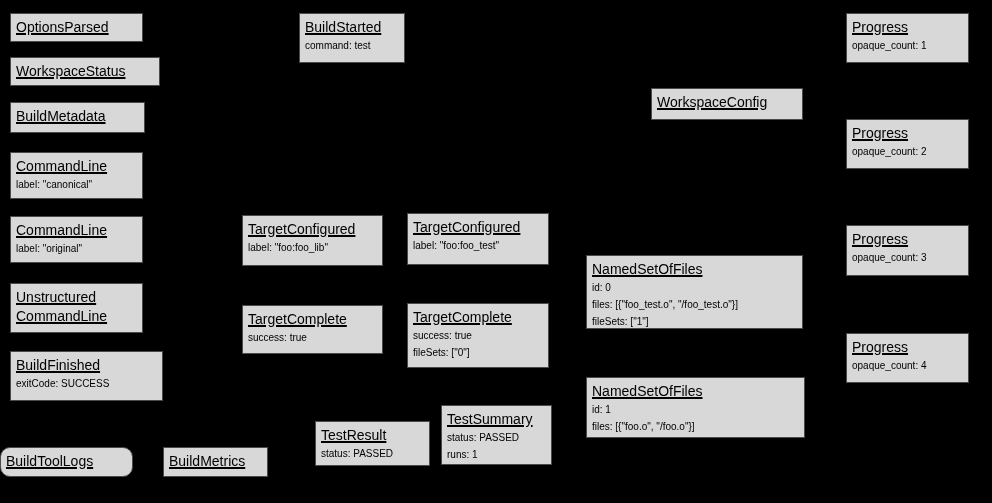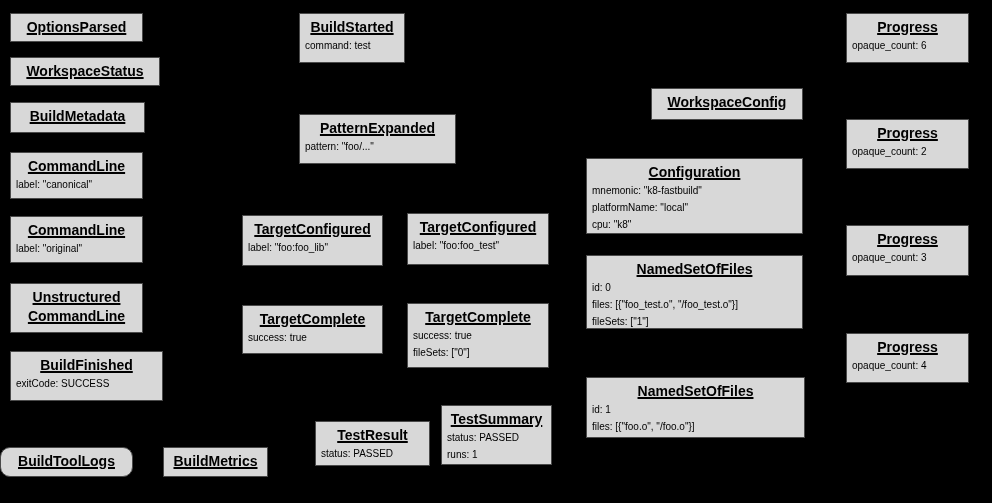--- a/index.html
+++ b/index.html
@@ -14,27 +14,26 @@
     position:absolute;
     background:var(--box_fill,#d8d8d8);
     border:1px solid var(--box_border,#4a4a4a);
     box-sizing:border-box;
     padding:4px 5px 3px 5px;
     color:var(--text,#000);
     overflow:hidden;
   }
   .title{
     font-size:14px;
-    font-weight:bold;
+    font-weight:normal;
     line-height:19px;
     text-decoration:underline;
     text-decoration-thickness:1.5px;
     white-space:pre-line;
     color:var(--text,#000);
-    text-align:center;
   }
   .line{
     font-size:10px;
     line-height:17px;
     white-space:pre;
     color:var(--text,#000);
   }
   
   #bx-optionsParsed{left:10px;top:13px;width:133px;height:29px;}
   #bx-workspaceStatus{left:10px;top:57px;width:150px;height:29px;}
@@ -105,24 +104,20 @@
 
   <div class="box" id="bx-buildMetrics">
     <div class="title">BuildMetrics</div>
   </div>
 
   <div class="box" id="bx-buildStarted">
     <div class="title">BuildStarted</div>
     <div class="line">command: test</div>
   </div>
 
-  <div class="box" id="bx-patternExpanded">
-    <div class="title">PatternExpanded</div>
-    <div class="line">pattern: "foo/..."</div>
-  </div>
 
   <div class="box" id="bx-targetConfiguredLib">
     <div class="title">TargetConfigured</div>
     <div class="line">label: "foo:foo_lib"</div>
   </div>
 
   <div class="box" id="bx-targetConfiguredTest">
     <div class="title">TargetConfigured</div>
     <div class="line">label: "foo:foo_test"</div>
   </div>
@@ -146,43 +141,37 @@
   <div class="box" id="bx-testSummary">
     <div class="title">TestSummary</div>
     <div class="line">status: PASSED</div>
     <div class="line">runs: 1</div>
   </div>
 
   <div class="box" id="bx-workspaceConfig">
     <div class="title">WorkspaceConfig</div>
   </div>
 
-  <div class="box" id="bx-configuration">
-    <div class="title">Configuration</div>
-    <div class="line">mnemonic: "k8-fastbuild"</div>
-    <div class="line">platformName: "local"</div>
-    <div class="line">cpu: "k8"</div>
-  </div>
 
   <div class="box" id="bx-namedSetOfFiles0">
     <div class="title">NamedSetOfFiles</div>
     <div class="line">id: 0</div>
     <div class="line">files: [{"foo_test.o", "/foo_test.o"}]</div>
     <div class="line">fileSets: ["1"]</div>
   </div>
 
   <div class="box" id="bx-namedSetOfFiles1">
     <div class="title">NamedSetOfFiles</div>
     <div class="line">id: 1</div>
     <div class="line">files: [{"foo.o", "/foo.o"}]</div>
   </div>
 
   <div class="box" id="bx-progress1">
     <div class="title">Progress</div>
-    <div class="line">opaque_count: 6</div>
+    <div class="line">opaque_count: 1</div>
   </div>
 
   <div class="box" id="bx-progress2">
     <div class="title">Progress</div>
     <div class="line">opaque_count: 2</div>
   </div>
 
   <div class="box" id="bx-progress3">
     <div class="title">Progress</div>
     <div class="line">opaque_count: 3</div>

